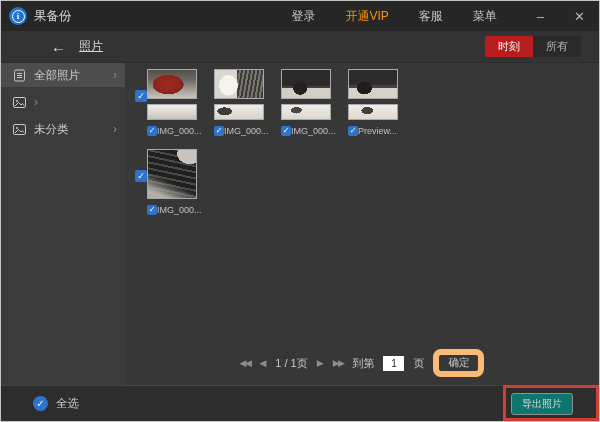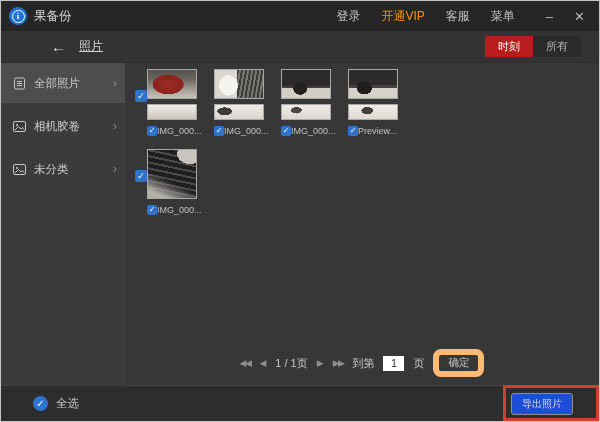--- a/index.html
+++ b/index.html
@@ -9,40 +9,40 @@
            display:flex; flex-direction:column; position:relative; overflow:hidden; }
 
   
   .titlebar{ flex:0 0 30px; background:#262626; display:flex; align-items:center; padding-left:8px; }
   .app-icon{ width:18px; height:18px; border-radius:50%; background:#1f74d3; position:relative;
              display:flex; align-items:center; justify-content:center; flex:0 0 18px; }
   .app-icon .ring{ position:absolute; left:2.5px; top:2.5px; right:2.5px; bottom:2.5px;
                    border:1.5px solid #fff; border-radius:50%; }
   .app-icon .letter{ color:#fff; font-size:9px; font-weight:bold; font-family:"Liberation Serif",serif; position:relative; }
   .app-name{ color:#d8d8d8; font-size:12.5px; margin-left:7px; }
-  .tb-right{ margin-left:auto; display:flex; align-items:center; gap:21px; font-size:12px; padding-right:14px; }
+  .tb-right{ margin-left:auto; display:flex; align-items:center; gap:30px; font-size:12px; padding-right:14px; }
   .tb-link{ color:#c6c6c6; cursor:pointer; }
   .tb-link.vip{ color:#ff9102; }
   .winbtn{ color:#b9b9b9; font-size:13px; cursor:pointer; }
   .winbtn.min{ margin-left:10px; }
 
   
   .subheader{ flex:0 0 32px; background:#333; border-bottom:1px solid #2c2c2c;
               display:flex; align-items:center; padding:0 10px; }
   .back{ color:#e2e2e2; font-size:15px; margin-left:40px; cursor:pointer; }
   .page-title{ color:#d5d5d5; font-size:12px; margin-left:13px;text-decoration:underline; }
   .seg{ margin-left:auto; display:flex; margin-right:8px; }
   .seg-btn{ font-size:11px; padding:3px 13px; cursor:pointer; }
   .seg-btn.active{ background:#b91c1c; color:#fff; border-radius:2px 0 0 2px; }
   .seg-btn.idle{ background:#2a2a2a; color:#b5b5b5; border-radius:0 2px 2px 0; }
 
   
   .body{ flex:1; display:flex; min-height:0; }
   .sidebar{ flex:0 0 124px; background:#3b3b3b; }
-  .side-item{ height:40px; margin-bottom:3px; display:flex; align-items:center;
+  .side-item{ height:24px; margin-bottom:3px; display:flex; align-items:center;
               padding:0 8px 0 12px; color:#cfcfcf; font-size:11.5px; cursor:pointer; }
   .side-item.sel{ background:#4d4d4d; }
   .side-icon{ margin-right:8px; display:flex; flex:0 0 13px; }
   .side-label{ flex:1; }
   .side-chev{ color:#8a8a8a; font-size:12px; }
 
   .content{ flex:1; position:relative; background:#373737; padding:6px 0 0 10px; }
   .group{ display:flex; align-items:flex-start; margin-bottom:13px; }
   .cb{ background:#2e74cf; color:#fff; text-align:center; border-radius:2px; }
   .g-check{ width:12px; height:12px; font-size:9px; line-height:12px; margin-top:21px; flex:0 0 12px; cursor:pointer; }
@@ -102,21 +102,21 @@
                font-size:10.5px; padding:1px 9px; cursor:pointer; font-family:"Liberation Sans",sans-serif; }
 
   
   .statusbar{ flex:0 0 36px; background:#2d2d2d; border-top:1px solid #424242;
               display:flex; align-items:center; padding:0 10px; }
   .sb-check{ width:15px; height:15px; border-radius:50%; background:#2e74cf; color:#fff;
              font-size:10px; line-height:15px; text-align:center; margin-left:22px; cursor:pointer; }
   .sb-selectall{ color:#cfcfcf; font-size:11.5px; margin-left:8px; }
   .sb-info{ color:#cfcfcf; font-size:11.5px; margin-left:26px; }
   .sb-info .cnt{ color:#3d86e0; }
-  .export-btn{ margin-left:auto; margin-right:16px; background:#1d4ed8; border:1px solid #909090;
+  .export-btn{ margin-left:auto; margin-right:16px; background:#0f766e; border:1px solid #909090;
                border-radius:3px; color:#dedede; font-size:10px; padding:3px 10px; cursor:pointer;
                font-family:"Liberation Sans",sans-serif; position:relative; z-index:2; }
   .annotation{ position:absolute; left:502px; top:384px; width:96px; height:36px;
                border:3px solid #cf4033; pointer-events:none; z-index:3; }
 </style>
 </head>
 <body>
 
 <div class="window">
 
@@ -161,21 +161,20 @@
         <span class="side-chev">›</span>
       </div>
       <div class="side-item">
         <span class="side-icon">
           <svg width="13" height="13" viewBox="0 0 13 13">
             <rect x="0.5" y="1.5" width="12" height="10" rx="1.5" fill="none" stroke="#c8c8c8"></rect>
             <circle cx="4" cy="5" r="1" fill="#c8c8c8"></circle>
             <path d="M2 10 L5.5 6.5 L8 9 L9.5 7.5 L11 9.5" fill="none" stroke="#c8c8c8"></path>
           </svg>
         </span>
-        <span class="side-label">相机胶卷</span>
         <span class="side-chev">›</span>
       </div>
       <div class="side-item">
         <span class="side-icon">
           <svg width="13" height="13" viewBox="0 0 13 13">
             <rect x="0.5" y="1.5" width="12" height="10" rx="1.5" fill="none" stroke="#c8c8c8"></rect>
             <circle cx="4" cy="5" r="1" fill="#c8c8c8"></circle>
             <path d="M2 10 L5.5 6.5 L8 9 L9.5 7.5 L11 9.5" fill="none" stroke="#c8c8c8"></path>
           </svg>
         </span>

